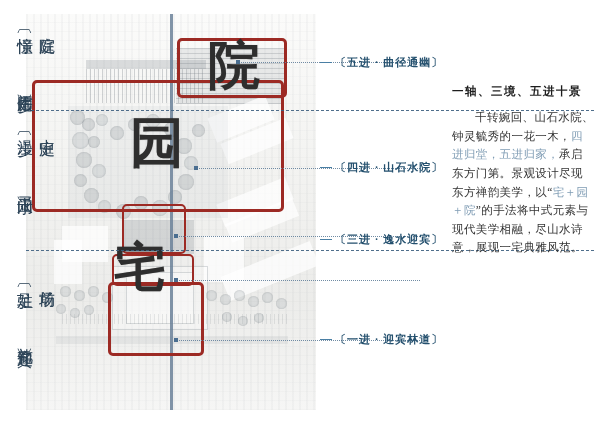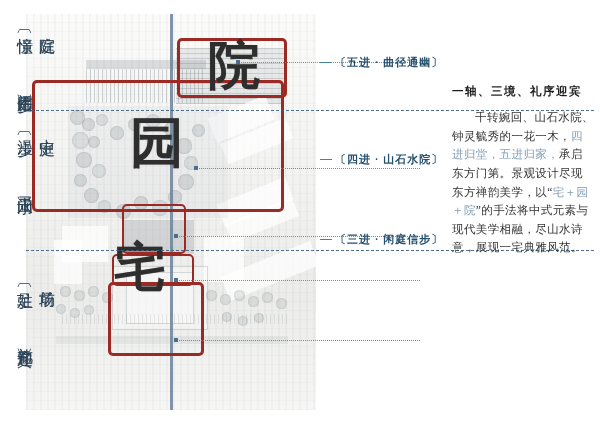--- a/index.html
+++ b/index.html
@@ -208,30 +208,34 @@
   <div class="vgroup" style="left:14px;top:278px;">
     <div class="vlabel vtitle" style="position:relative;">前场</div>
     <div class="vlabel vsub" style="position:relative;">〔驻足 · 礼序迎宾〕</div>
   </div>
 
   <div class="stage" style="left:320px;top:55px;">
     <span class="lead"></span>
     <span class="txt">〔五进 · 曲径通幽〕</span>
   </div>
 
-  <div class="stage" style="left:320px;top:152px;">
+  <div class="stage" style="left:320px;top:160px;">
     <span class="lead"></span>
     <span class="txt">〔四进 · 山石水院〕</span>
   </div>
 
   <div class="stage" style="left:320px;top:232px;">
     <span class="lead"></span>
-    <span class="txt">〔三进 · 闲庭信步〕</span>
-  </div>
-
-
+    <span class="txt">〔三进 · 逸水迎宾〕</span>
+  </div>
+
+
+  <div class="stage" style="left:320px;top:332px;">
+    <span class="lead"></span>
+    <span class="txt">〔一进 · 迎宾林道〕</span>
+  </div>
 
   <div class="copy">
-    <h2>一轴、三境、礼序迎宾</h2>
+    <h2>一轴、三境、五进十景</h2>
     <p><span>千转婉回、山石水院、钟灵毓秀的一花一木，</span><span class="hl">四进归堂，五进归家，</span><span>承启东方门第。景观设计尽现东方禅韵美学，以“</span><span class="hl">宅＋园＋院</span><span>”的手法将中式元素与现代美学相融，尽山水诗意，展现一宅典雅风范。</span></p>
   </div>
 
 </div>
 
 </body></html>

